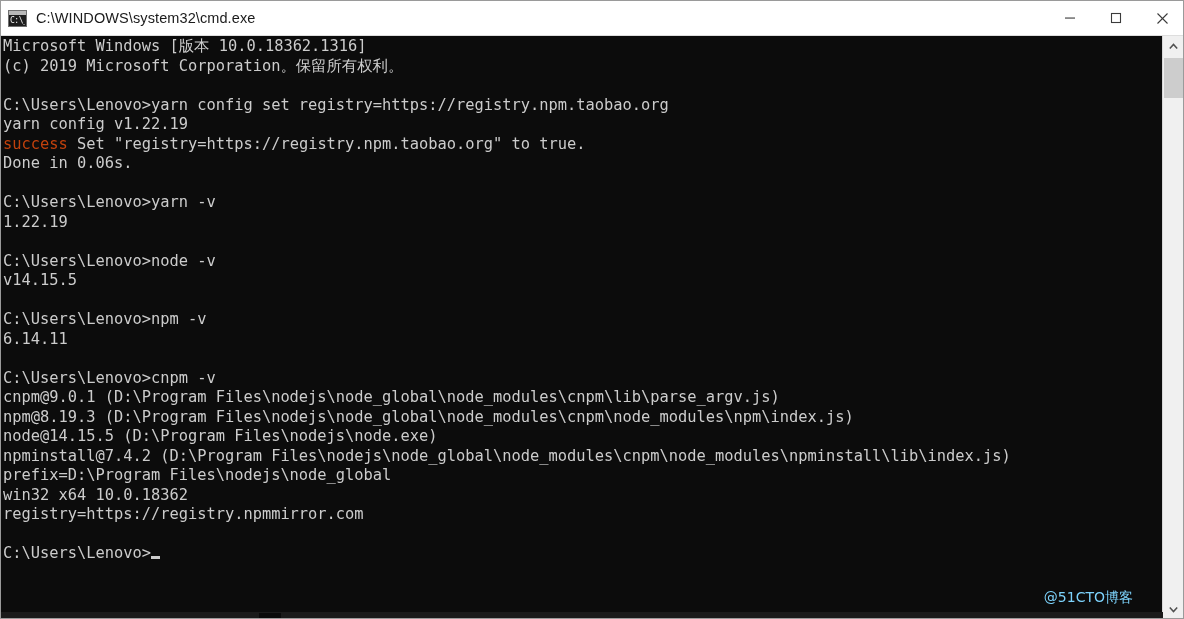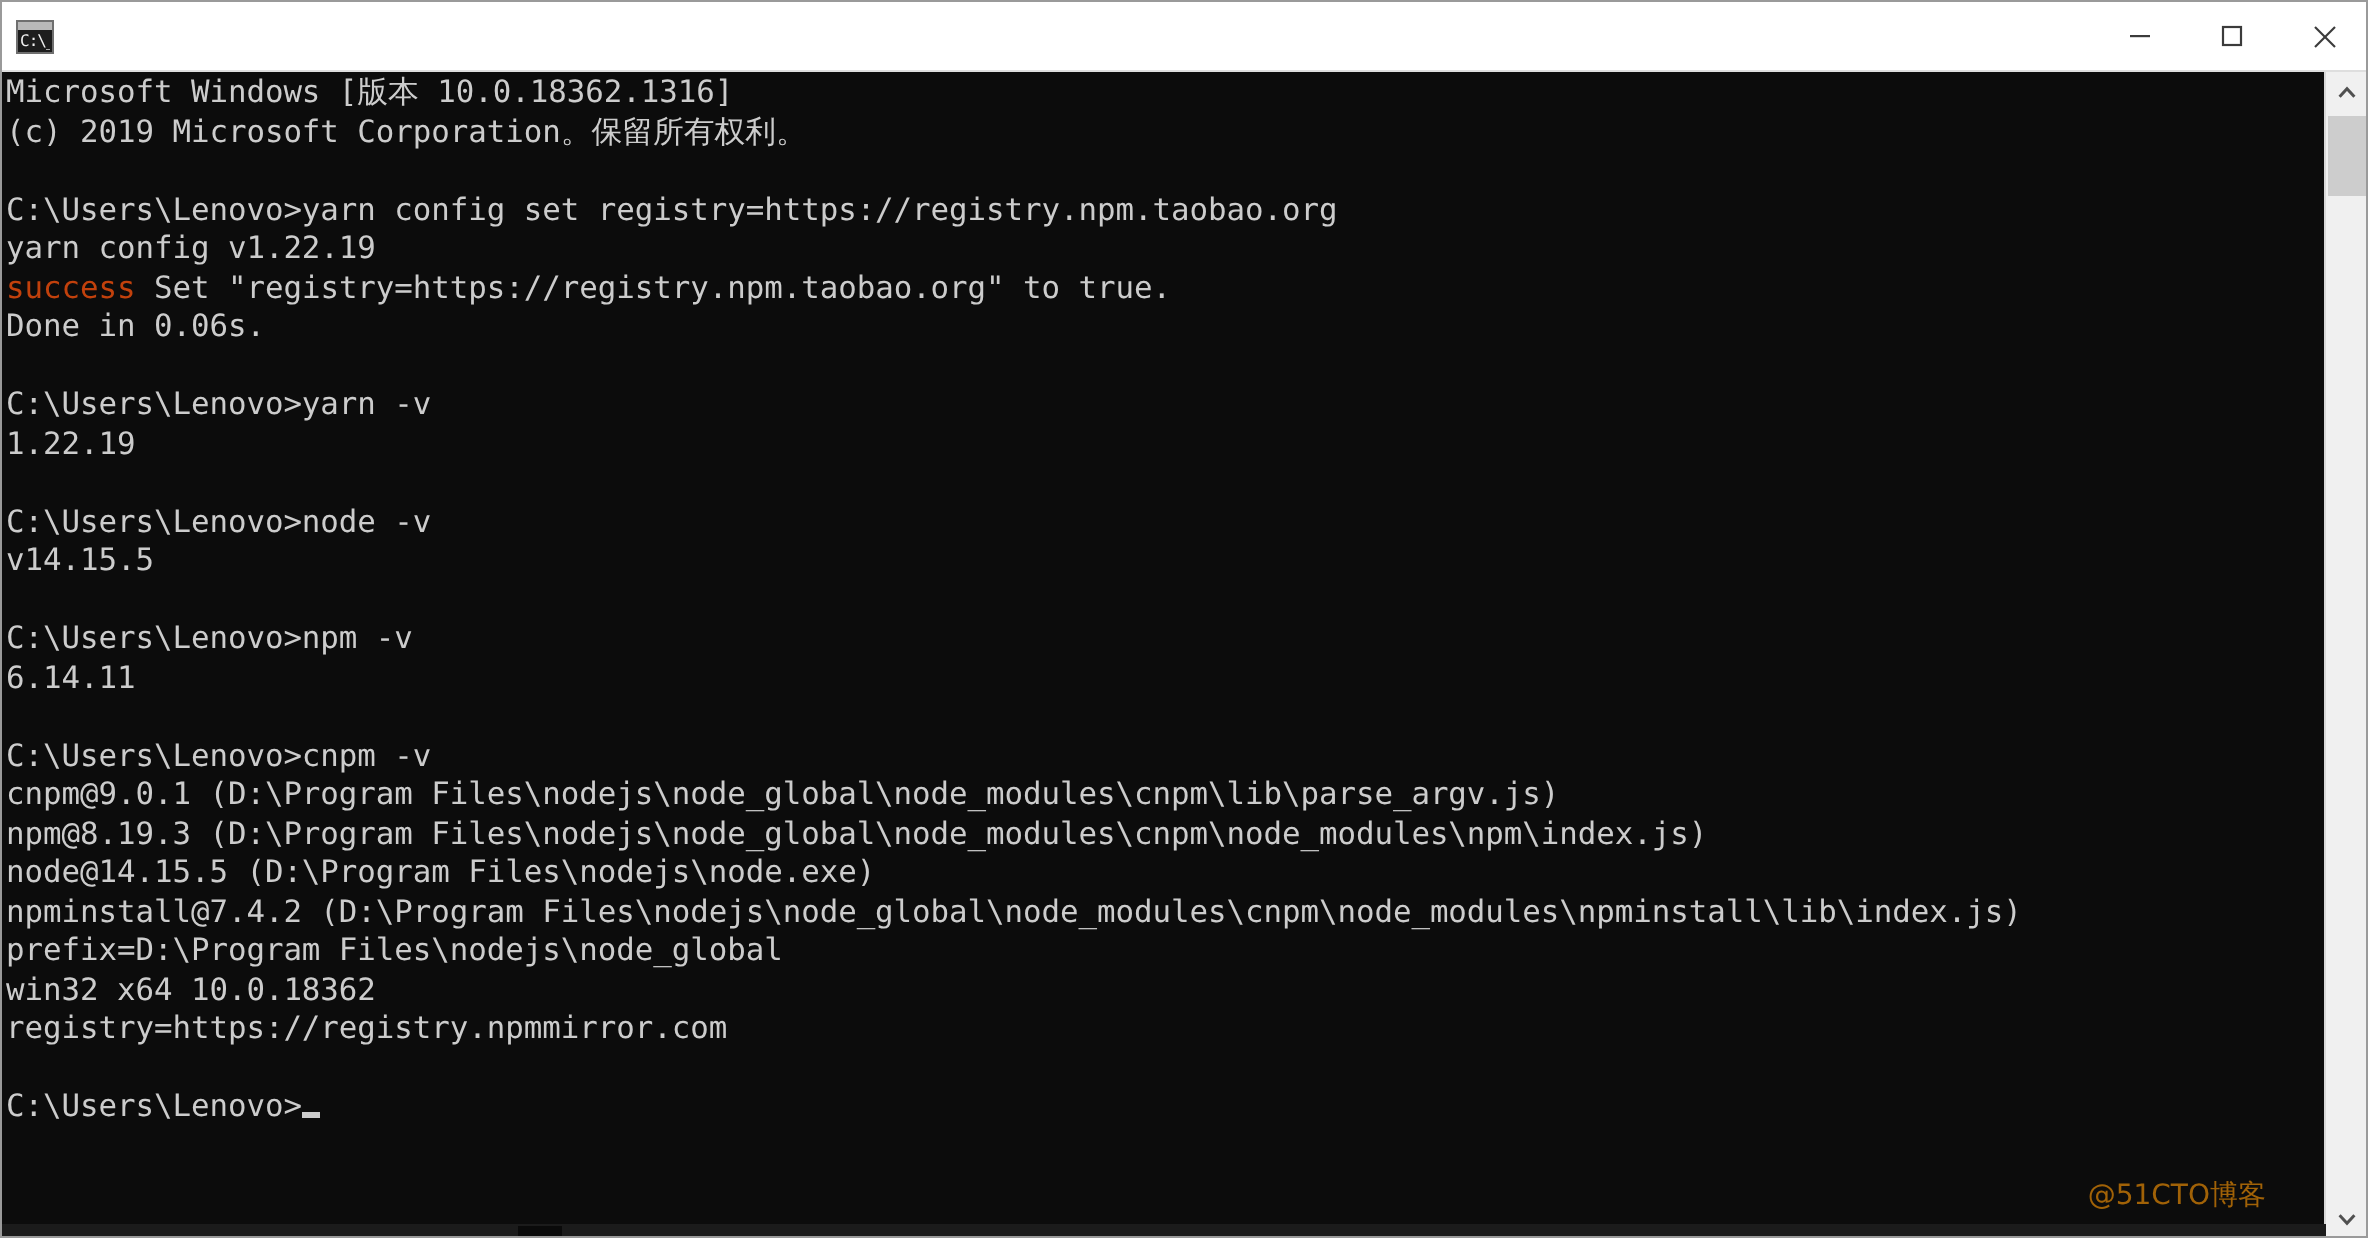--- a/index.html
+++ b/index.html
@@ -125,21 +125,21 @@
     margin-left: 0px;
   }
 
   
   #watermark {
     position: absolute;
     right: 30px;
     bottom: 12px;
     font-family: "DejaVu Sans", sans-serif;
     font-size: 14px;
-    color: #a16207;
+    color: #7dd3fc;
     white-space: nowrap;
     pointer-events: none;
   }
 
   
   #vscroll {
     position: absolute;
     right: 0;
     top: 35px;
     width: 21px;
@@ -190,20 +190,21 @@
 </head>
 <body>
 
 <div id="window">
 
   <div id="titlebar">
     <div id="title-icon">
       <div class="ibar"></div>
       <div class="iglyph">C:\_</div>
     </div>
+    <div id="title-text">C:\WINDOWS\system32\cmd.exe</div>
 
     <div id="window-controls">
       <div class="wc-btn">
         <svg width="12" height="12" viewBox="0 0 12 12" aria-hidden="true">
           <rect x="1" y="5.5" width="10" height="1.1" fill="#3b3b3b"></rect>
         </svg>
       </div>
       <div class="wc-btn">
         <svg width="12" height="12" viewBox="0 0 12 12" aria-hidden="true">
           <rect x="1.5" y="1.5" width="9" height="9" fill="none" stroke="#3b3b3b" stroke-width="1.1"></rect>

